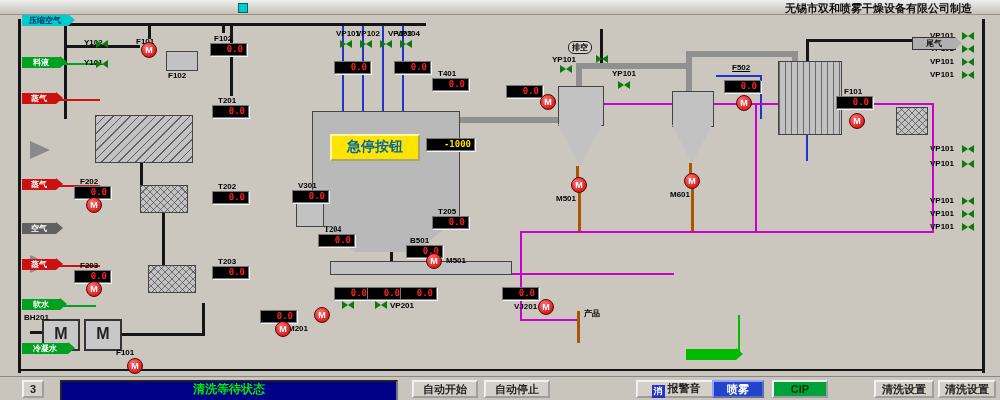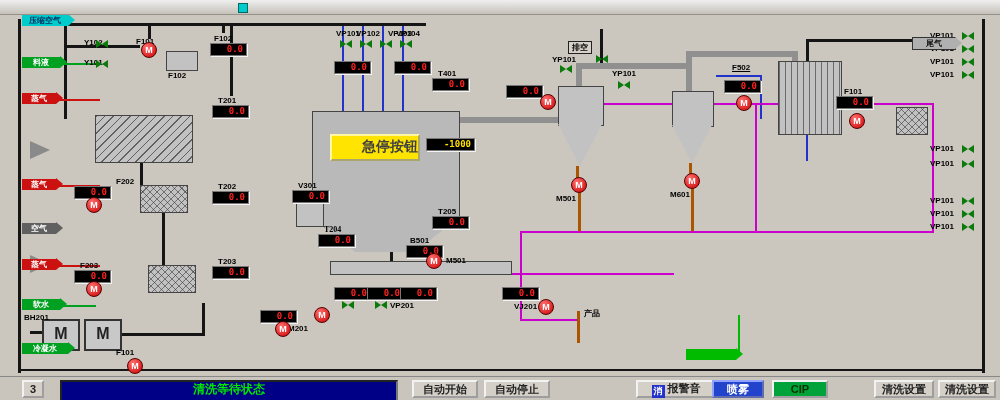--- a/index.html
+++ b/index.html
@@ -25,38 +25,39 @@
   .pump{position:absolute;width:14px;height:14px;border-radius:50%;background:radial-gradient(circle at 35% 30%,#ff7070,#cc0000);border:1px solid #550000;color:#fff;font-size:9px;font-weight:bold;line-height:14px;text-align:center;z-index:7}
   .arrow{position:absolute;height:11px;font-size:8px;font-weight:bold;line-height:11px;text-align:center;white-space:nowrap;z-index:6}
   .arrow i{position:absolute;left:100%;top:-1px;width:0;height:0;border-top:6px solid transparent;border-bottom:6px solid transparent;border-left:7px solid #000}
   .equip{position:absolute;background:#c2c2c2;border:1px solid #444;z-index:2}
   .hatch{background-image:repeating-linear-gradient(135deg,rgba(55,55,55,.7) 0 1px,transparent 1px 6px)}
   .crosshatch{background-image:repeating-linear-gradient(45deg,rgba(55,55,55,.6) 0 1px,transparent 1px 5px),repeating-linear-gradient(-45deg,rgba(55,55,55,.6) 0 1px,transparent 1px 5px)}
   .stripes{background-image:repeating-linear-gradient(90deg,rgba(60,60,60,.65) 0 1px,transparent 1px 6px)}
   .cone{position:absolute;width:0;height:0;z-index:2}
   .mbox{position:absolute;width:34px;height:28px;border:2px solid #333;background:#c8c8c8;color:#222;font-size:16px;font-weight:bold;text-align:center;line-height:25px;z-index:3}
   #tank{position:absolute;left:62px;top:330px;width:62px;height:24px;background:#c8c8c8;border:1px solid #444;z-index:3;font-size:8px;font-weight:bold;text-align:center;line-height:24px;color:#000}
-  #estop{position:absolute;left:330px;top:119px;width:86px;height:23px;background:#ffe400;border:2px outset #fff8a0;color:#404040;font-size:14px;font-weight:bold;text-align:right;line-height:20px;z-index:10;cursor:pointer}
+  #estop{position:absolute;left:330px;top:119px;width:86px;height:23px;background:#ffe400;border:2px outset #fff8a0;color:#0369a1;font-size:14px;font-weight:bold;text-align:center;line-height:20px;z-index:10;cursor:pointer}
   #watermark{position:absolute;left:56px;top:48px;z-index:40;font-size:33px;font-weight:bold;letter-spacing:3px;color:#f01010;white-space:nowrap;text-shadow:-2px -2px 0 #fff,2px -2px 0 #fff,-2px 2px 0 #fff,2px 2px 0 #fff,0 0 8px #ffaec0}
 
   
   #statusbar{position:absolute;left:0;top:376px;width:1000px;height:24px;background:#c9c5bd;border-top:1px solid #888;z-index:30}
   .sbtn{position:absolute;top:3px;height:18px;background:#d4d0c8;border:2px outset #f2f2f2;font-family:inherit;font-size:11px;font-weight:bold;color:#222;line-height:13px;padding:0;cursor:pointer;white-space:nowrap}
   #statusdisp{position:absolute;left:60px;top:3px;width:334px;height:18px;background:#000087;border:2px inset #777;color:#00e800;font-size:12px;font-weight:bold;text-align:center;line-height:14px}
   #spraybtn{background:#2244cc;color:#fff;border-color:#8fa2ff}
   #cipbtn{background:#00a33a;color:#083;color:#083000}
   .chip{display:inline-block;width:13px;height:13px;background:#2233cc;color:#fff;font-size:9px;line-height:13px;text-align:center;margin-right:3px;vertical-align:-2px}
 </style>
 </head>
 <body>
 
 <div id="screen">
 
   <div id="titlebar">
     <span id="title-icon"></span>
+    <span id="manufacturer">无锡市双和喷雾干燥设备有限公司制造</span>
   </div>
 
   <div id="diagram">
 
     <div class="equip hatch" style="left:95px;top:100px;width:96px;height:46px"></div>
     <div class="equip crosshatch" style="left:140px;top:170px;width:46px;height:26px"></div>
     <div class="equip crosshatch" style="left:148px;top:250px;width:46px;height:26px"></div>
     <div class="equip" style="left:166px;top:36px;width:30px;height:18px"></div>
     <div class="equip" style="left:312px;top:96px;width:146px;height:106px;background:#b9b9b9"></div>
     <div class="cone" style="left:312px;top:203px;width:60px;border-left:43px solid transparent;border-right:43px solid transparent;border-top:34px solid #b9b9b9"></div>
@@ -134,41 +135,41 @@
       <div class="tag" style="left: 298px; top: 166px;">V301</div>
       <div class="tag" style="left: 324px; top: 210px; font-family: Liberation Serif, serif;">T204</div>
       <div class="tag" style="left: 438px; top: 54px;">T401</div>
       <div class="tag" style="left: 438px; top: 192px;">T205</div>
       <div class="tag" style="left: 410px; top: 221px;">B501</div>
       <div class="tag" style="left: 446px; top: 241px;">M501</div>
       <div class="tag" style="left: 556px; top: 179px;">M501</div>
       <div class="tag" style="left: 670px; top: 175px;">M601</div>
       <div class="tag" style="left: 732px; top: 48px; text-decoration: underline;">F502</div>
       <div class="tag" style="left: 844px; top: 72px;">F101</div>
-      <div class="tag boxed" style="left: 568px; top: 26px;">排空</div>
+      <div class="tag boxed" style="left: 568px; top: 26px; border-radius: 6px;">排空</div>
       <div class="tag" style="left: 552px; top: 40px;">YP101</div>
       <div class="tag" style="left: 612px; top: 54px;">YP101</div>
       <div class="tag" style="left: 336px; top: 14px;">VP101</div>
       <div class="tag" style="left: 356px; top: 14px;">VP102</div>
       <div class="tag" style="left: 388px; top: 14px;">VP103</div>
       <div class="tag" style="left: 396px; top: 14px;">VP104</div>
       <div class="tag" style="left: 930px; top: 16px;">VP101</div>
       <div class="tag" style="left: 930px; top: 29px;">VP101</div>
       <div class="tag" style="left: 930px; top: 42px;">VP101</div>
       <div class="tag" style="left: 930px; top: 55px;">VP101</div>
       <div class="tag" style="left: 930px; top: 129px;">VP101</div>
       <div class="tag" style="left: 930px; top: 144px;">VP101</div>
       <div class="tag" style="left: 930px; top: 181px;">VP101</div>
       <div class="tag" style="left: 930px; top: 194px;">VP101</div>
       <div class="tag" style="left: 930px; top: 207px;">VP101</div>
       <div class="tag" style="left: 390px; top: 286px;">VP201</div>
       <div class="tag" style="left: 514px; top: 287px;">VJ201</div>
       <div class="tag" style="left: 288px; top: 309px;">M201</div>
       <div class="tag" style="left: 24px; top: 298px;">BH201</div>
-      <div class="tag" style="left: 80px; top: 162px; margin-left: 36px;">F202</div>
+      <div class="tag" style="left: 80px; top: 162px;">F202</div>
       <div class="tag" style="left: 80px; top: 246px;">F203</div>
       <div class="tag" style="left: 584px; top: 294px;">产品</div>
       <div class="tag" style="left: 116px; top: 333px;">F101</div>
       <div class="display" style="left: 210px; top: 28px; width: 32px; color: rgb(255, 32, 32);">0.0</div>
       <div class="display" style="left: 212px; top: 90px; width: 32px; color: rgb(255, 32, 32);">0.0</div>
       <div class="display" style="left: 212px; top: 176px; width: 32px; color: rgb(255, 32, 32);">0.0</div>
       <div class="display" style="left: 212px; top: 251px; width: 32px; color: rgb(255, 32, 32);">0.0</div>
       <div class="display" style="left: 292px; top: 175px; width: 32px; color: rgb(255, 32, 32);">0.0</div>
       <div class="display" style="left: 318px; top: 219px; width: 32px; color: rgb(255, 32, 32);">0.0</div>
       <div class="display" style="left: 334px; top: 46px; width: 32px; color: rgb(255, 32, 32);">0.0</div>

